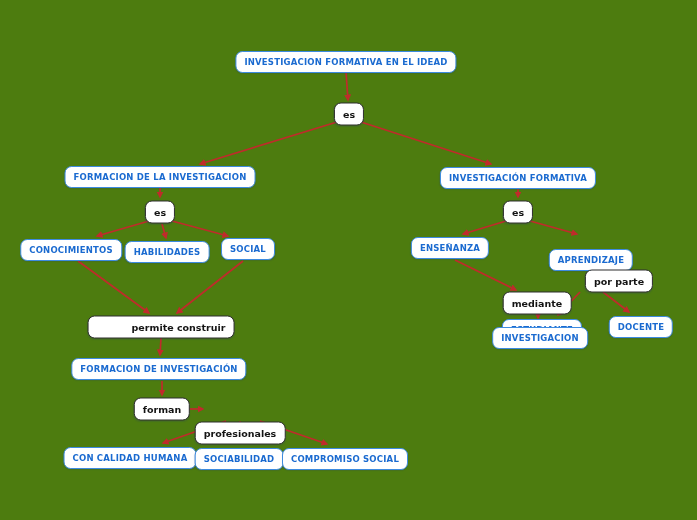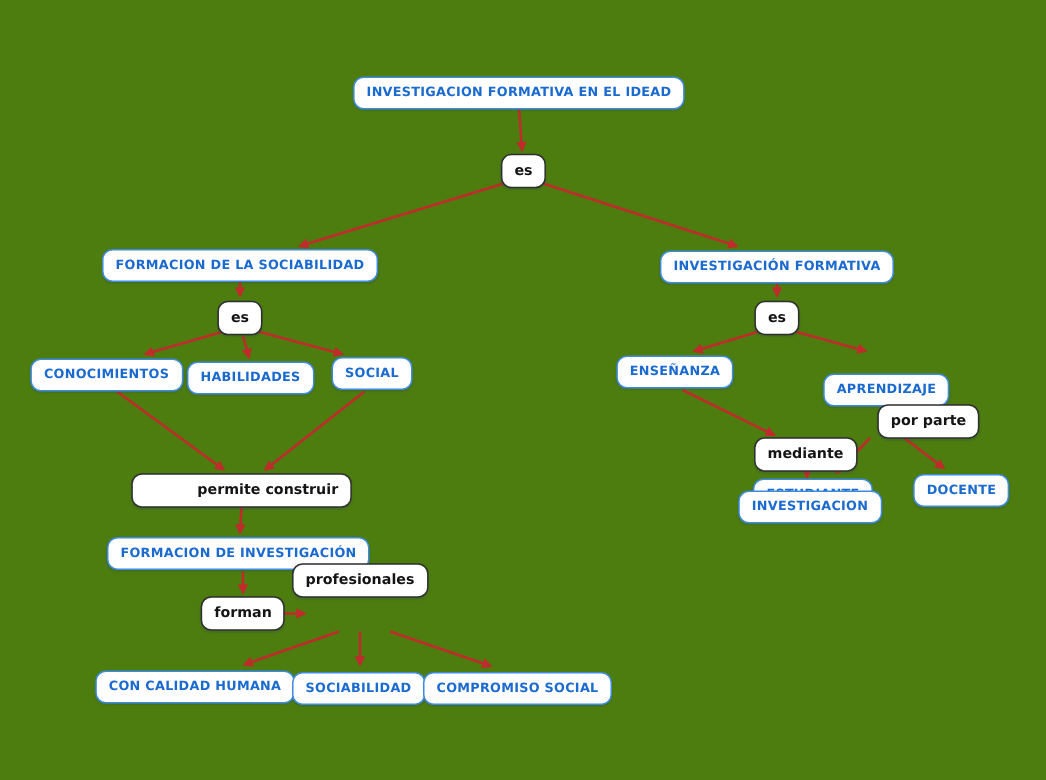--- a/index.html
+++ b/index.html
@@ -80,29 +80,29 @@
       <line x1="530" y1="221" x2="577" y2="234" stroke="#c02b2b" stroke-width="1.7" marker-end="url(#arrowhead)"></line>
       <line x1="592" y1="260" x2="592" y2="267" stroke="#c02b2b" stroke-width="1.7" marker-end="url(#arrowhead)"></line>
       <line x1="455" y1="260" x2="516" y2="290" stroke="#c02b2b" stroke-width="1.7" marker-end="url(#arrowhead)"></line>
       <line x1="538" y1="315" x2="538" y2="318" stroke="#c02b2b" stroke-width="1.7" marker-end="url(#arrowhead)"></line>
       <line x1="580" y1="292" x2="558" y2="315" stroke="#c02b2b" stroke-width="1.7" marker-end="url(#arrowhead)"></line>
       <line x1="603" y1="292" x2="629" y2="312" stroke="#c02b2b" stroke-width="1.7" marker-end="url(#arrowhead)"></line>
     </svg>
   <div id="nodes">
       <div class="node concept" style="left: 346px; top: 62px;">INVESTIGACION FORMATIVA EN EL IDEAD</div>
       <div class="node link" style="left: 349px; top: 114px;">es</div>
-      <div class="node concept" style="left: 160px; top: 177px;">FORMACION DE LA SOCIABILIDAD</div>
+      <div class="node concept" style="left: 160px; top: 177px;">FORMACION DE LA INVESTIGACION</div>
       <div class="node link" style="left: 160px; top: 212px;">es</div>
       <div class="node concept" style="left: 71px; top: 250px;">CONOCIMIENTOS</div>
       <div class="node concept" style="left: 167px; top: 252px;">HABILIDADES</div>
       <div class="node concept" style="left: 248px; top: 249px;">SOCIAL</div>
       <div class="node link" style="left: 161px; top: 327px; padding-left: 43px;">permite construir</div>
       <div class="node concept" style="left: 159px; top: 369px;">FORMACION DE INVESTIGACIÓN</div>
       <div class="node link" style="left: 162px; top: 409px;">forman</div>
-      <div class="node link" style="left: 240px; top: 387px;">profesionales</div>
+      <div class="node link" style="left: 240px; top: 433px;">profesionales</div>
       <div class="node concept" style="left: 130px; top: 458px;">CON CALIDAD HUMANA</div>
       <div class="node concept" style="left: 239px; top: 459px;">SOCIABILIDAD</div>
       <div class="node concept" style="left: 345px; top: 459px;">COMPROMISO SOCIAL</div>
       <div class="node concept" style="left: 518px; top: 178px;">INVESTIGACIÓN FORMATIVA</div>
       <div class="node link" style="left: 518px; top: 212px;">es</div>
       <div class="node concept" style="left: 450px; top: 248px;">ENSEÑANZA</div>
       <div class="node concept" style="left: 591px; top: 260px;">APRENDIZAJE</div>
       <div class="node link" style="left: 591px; top: 281px; margin-left: 28px;">por parte</div>
       <div class="node link" style="left: 537px; top: 303px;">mediante</div>
       <div class="node concept" style="left: 542px; top: 330px; z-index: 1;">ESTUDIANTE</div>

